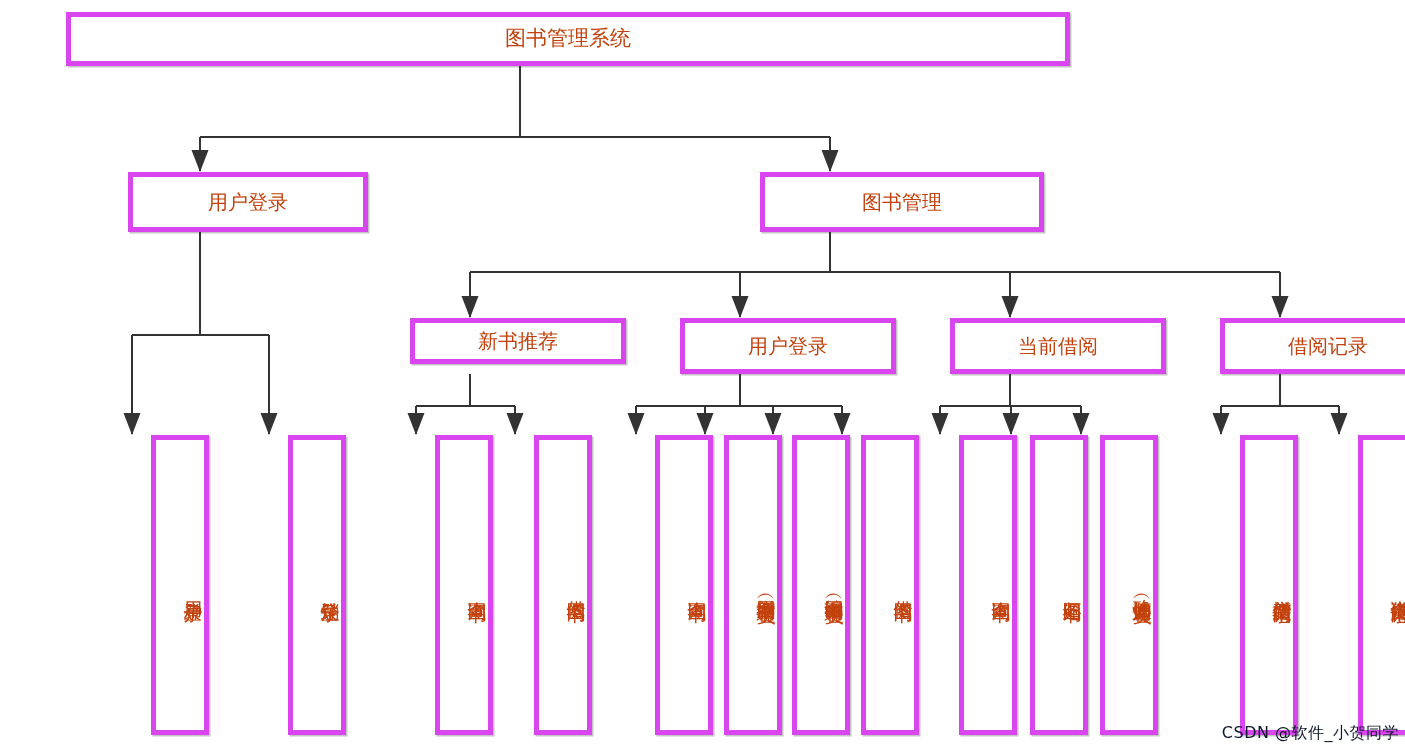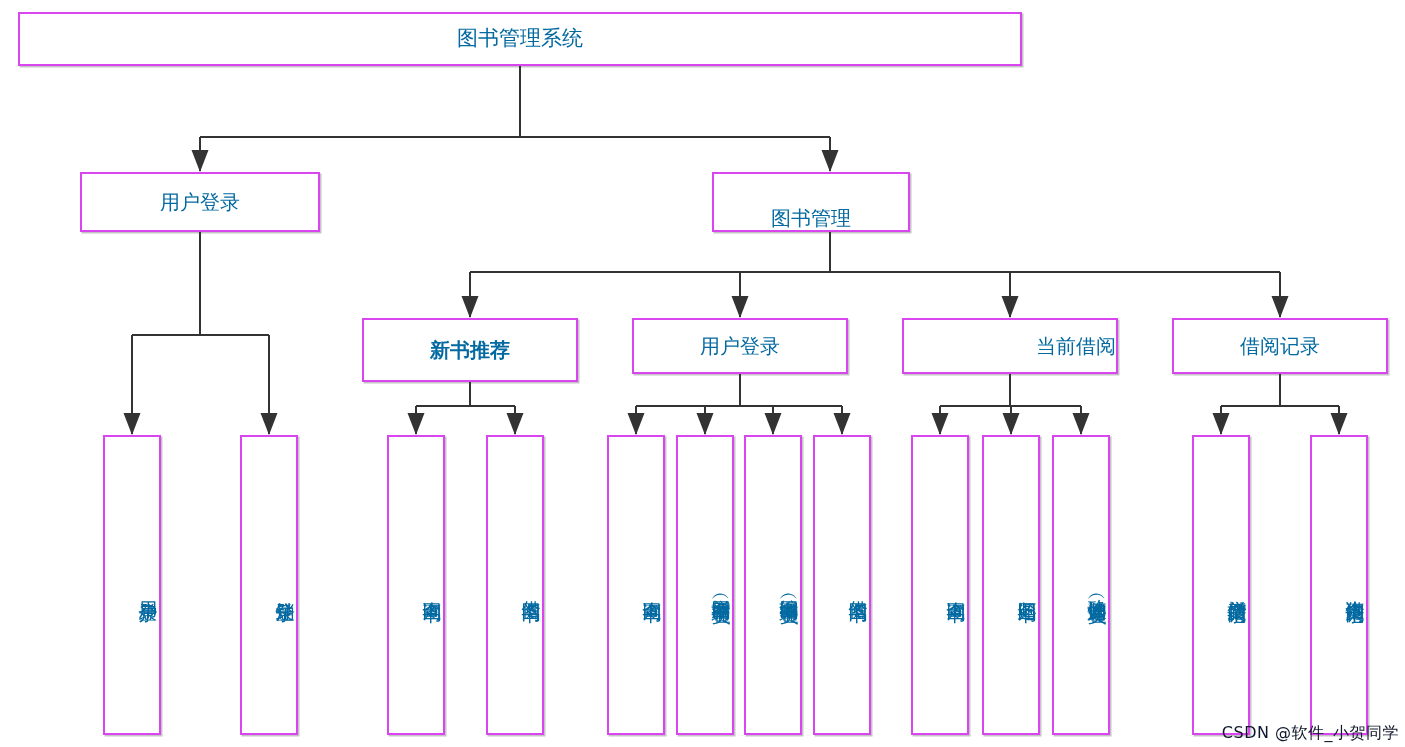--- a/index.html
+++ b/index.html
@@ -24,27 +24,28 @@
     left: 0;
     top: 0;
     width: 1405px;
     height: 747px;
     pointer-events: none;
   }
   .node {
     position: absolute;
     box-sizing: border-box;
     background: #ffffff;
-    border: 2px solid #d946ef;
+    border: 5px solid #d946ef;
     box-shadow: 1.5px 1.5px 0 rgba(60,60,60,0.30);
     display: flex;
     align-items: center;
     justify-content: center;
-    color: #0369a1;
+    color: #c2410c;
     line-height: 1.22;
+    margin-left: 48px;
   }
   .node.horiz {
     writing-mode: horizontal-tb;
     text-align: center;
   }
   .node.vert {
     writing-mode: vertical-rl;
     text-orientation: upright;
     align-items: flex-start;
     justify-content: center;
@@ -129,30 +130,30 @@
       <line x1="1339" y1="406" x2="1339" y2="434" stroke="#333333" stroke-width="2.6" shape-rendering="crispEdges"></line>
       <path d="M1330.5 413 L1347.5 413 L1339 435 Z" fill="#333333"></path>
     </svg>
   <div id="node-layer">
       <div class="node horiz rank1" id="node-root" style="left: 18px; top: 12px; width: 1004px; height: 54px;">
         <span class="node-label">图书管理系统</span>
       </div>
       <div class="node horiz rank2" id="node-login" style="left: 80px; top: 172px; width: 240px; height: 60px;">
         <span class="node-label">用户登录</span>
       </div>
-      <div class="node horiz rank2" id="node-bookmgmt" style="left: 712px; top: 172px; width: 198px; height: 60px; align-items: flex-end;">
+      <div class="node horiz rank2" id="node-bookmgmt" style="left: 712px; top: 172px; width: 284px; height: 60px;">
         <span class="node-label">图书管理</span>
       </div>
-      <div class="node horiz rank3" id="node-newbook" style="left: 362px; top: 318px; width: 216px; height: 64px; font-weight: bold;">
+      <div class="node horiz rank3" id="node-newbook" style="left: 362px; top: 318px; width: 216px; height: 46px;">
         <span class="node-label">新书推荐</span>
       </div>
       <div class="node horiz rank3" id="node-borrow" style="left: 632px; top: 318px; width: 216px; height: 56px;">
         <span class="node-label">用户登录</span>
       </div>
-      <div class="node horiz rank3" id="node-current" style="left: 902px; top: 318px; width: 216px; height: 56px; justify-content: flex-end;">
+      <div class="node horiz rank3" id="node-current" style="left: 902px; top: 318px; width: 216px; height: 56px;">
         <span class="node-label">当前借阅</span>
       </div>
       <div class="node horiz rank3" id="node-records" style="left: 1172px; top: 318px; width: 216px; height: 56px;">
         <span class="node-label">借阅记录</span>
       </div>
       <div class="node vert rank4" id="node-l1" style="left: 103px; top: 435px; width: 58px; height: 300px;">
         <span class="node-label">用户登录</span>
       </div>
       <div class="node vert rank4" id="node-l2" style="left: 240px; top: 435px; width: 58px; height: 300px;">
         <span class="node-label">注销登录</span>

